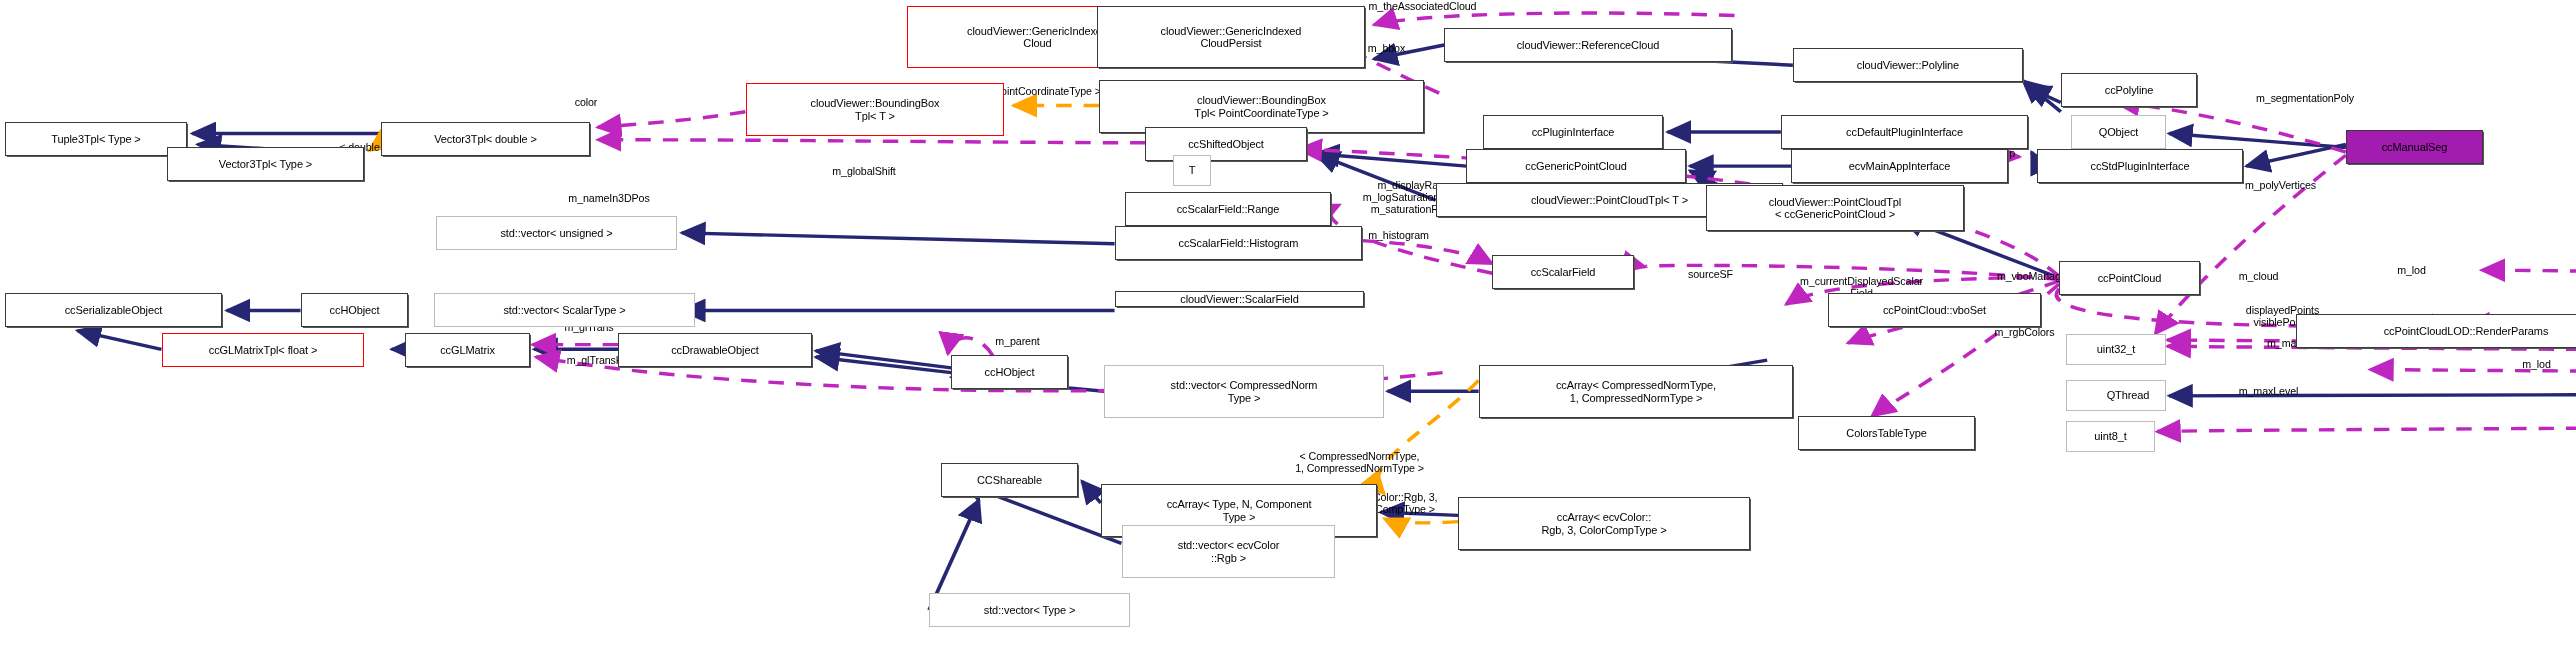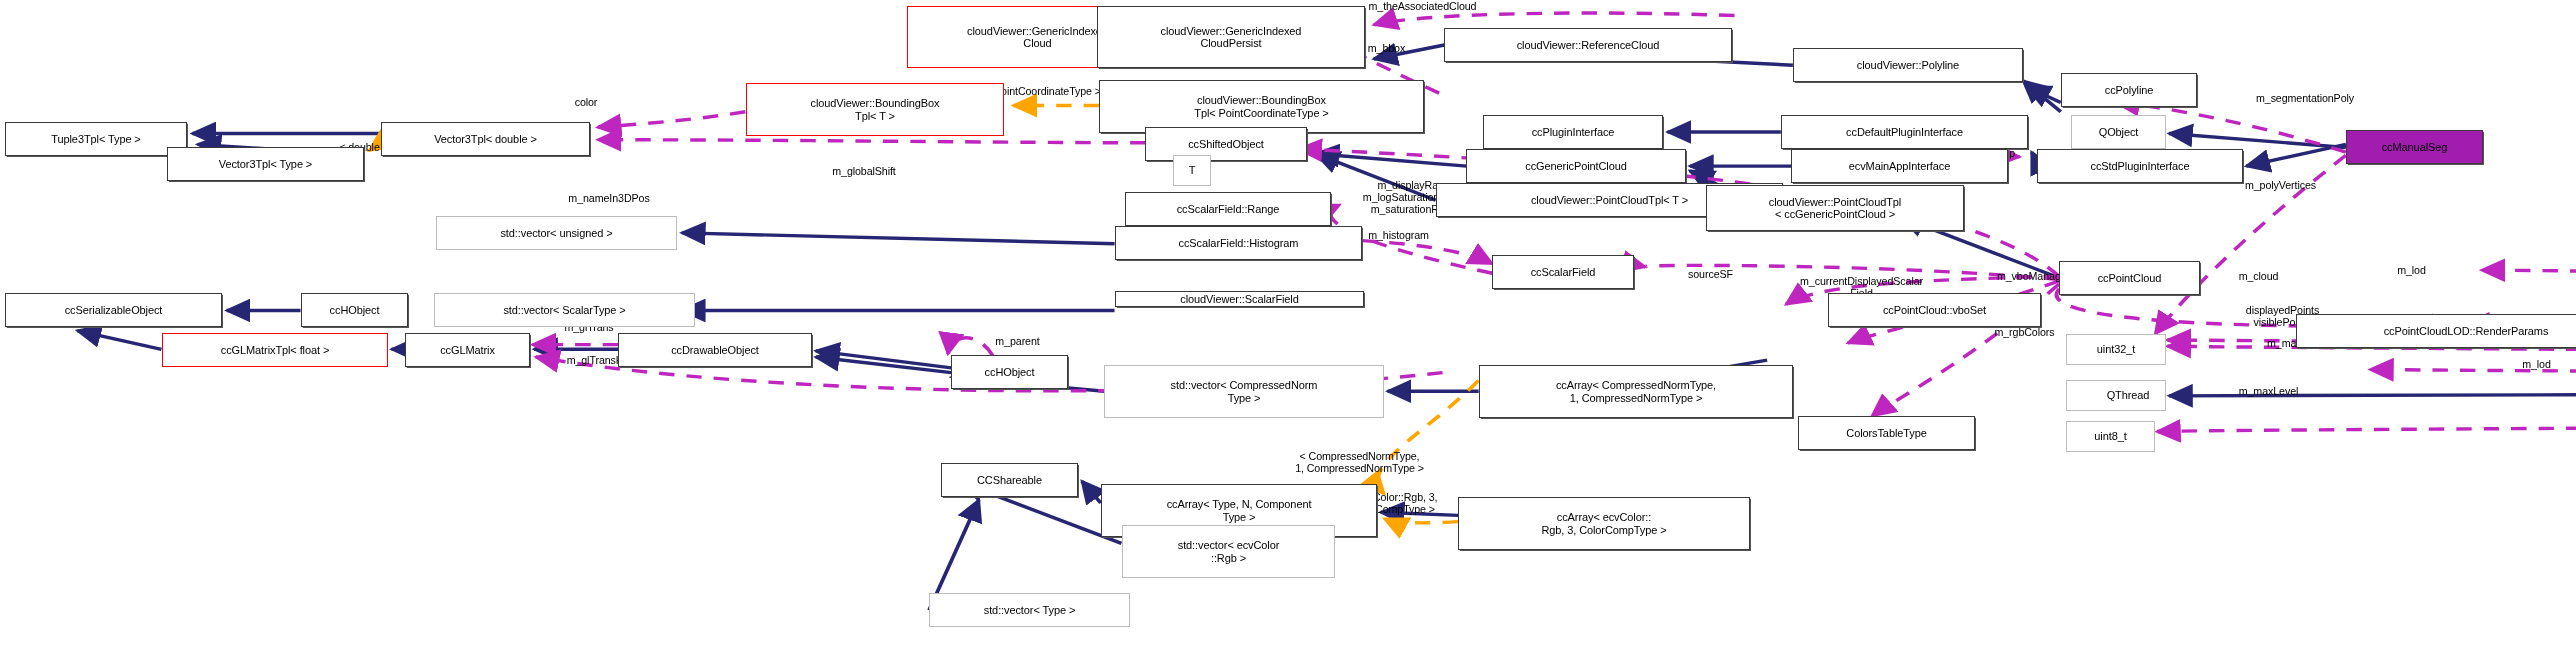--- a/index.html
+++ b/index.html
@@ -196,21 +196,21 @@
     <div class="node kind-extern" style="left: 436px; top: 216px; width: 241px; height: 34px;">std::vector&lt; unsigned &gt;</div>
     <div class="node kind-class" style="left: 1115px; top: 226px; width: 247px; height: 34px;">ccScalarField::Histogram</div>
     <div class="node kind-class" style="left: 1492px; top: 255px; width: 142px; height: 34px;">ccScalarField</div>
     <div class="node kind-class" style="left: 2059px; top: 261px; width: 141px; height: 34px;">ccPointCloud</div>
     <div class="node kind-class" style="left: 5px; top: 293px; width: 217px; height: 34px;">ccSerializableObject</div>
     <div class="node kind-class" style="left: 301px; top: 293px; width: 107px; height: 34px;">ccHObject</div>
     <div class="node kind-extern" style="left: 434px; top: 293px; width: 261px; height: 34px;">std::vector&lt; ScalarType &gt;</div>
     <div class="node kind-class" style="left: 1115px; top: 291px; width: 249px; height: 16px;">cloudViewer::ScalarField</div>
     <div class="node kind-class" style="left: 1784px; top: 293px; width: 213px; height: 34px; margin-left: 44px;">ccPointCloud::vboSet</div>
     <div class="node kind-class" style="left: 2296px; top: 314px; width: 340px; height: 34px;">ccPointCloudLOD::RenderParams</div>
-    <div class="node kind-red" style="left: 162px; top: 333px; width: 226px; height: 34px;">ccGLMatrixTpl&lt; float &gt;</div>
+    <div class="node kind-red" style="left: 162px; top: 333px; width: 202px; height: 34px;">ccGLMatrixTpl&lt; float &gt;</div>
     <div class="node kind-class" style="left: 405px; top: 333px; width: 125px; height: 34px;">ccGLMatrix</div>
     <div class="node kind-class" style="left: 618px; top: 333px; width: 194px; height: 34px;">ccDrawableObject</div>
     <div class="node kind-extern" style="left: 2066px; top: 334px; width: 100px; height: 31px;">uint32_t</div>
     <div class="node kind-class" style="left: 951px; top: 355px; width: 117px; height: 34px;">ccHObject</div>
     <div class="node kind-extern" style="left: 1104px; top: 365px; width: 280px; height: 53px;">std::vector&lt; CompressedNorm
 Type &gt;</div>
     <div class="node kind-class" style="left: 1479px; top: 365px; width: 314px; height: 53px;">ccArray&lt; CompressedNormType,
 1, CompressedNormType &gt;</div>
     <div class="node kind-extern" style="left: 2066px; top: 380px; width: 100px; height: 31px; padding-left: 24px;">QThread</div>
     <div class="node kind-class" style="left: 1798px; top: 416px; width: 177px; height: 34px;">ColorsTableType</div>

